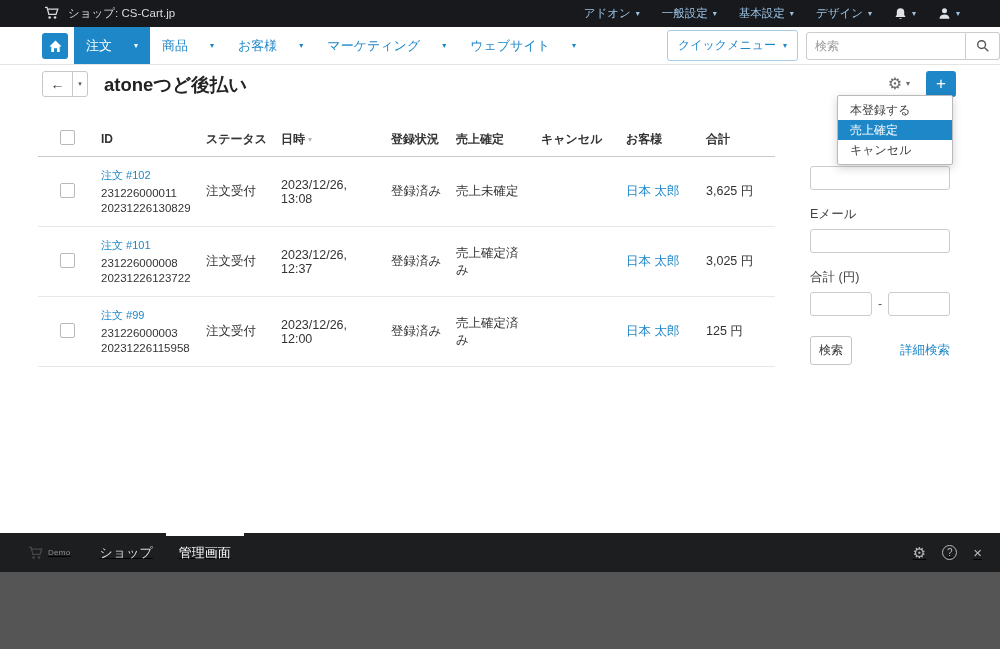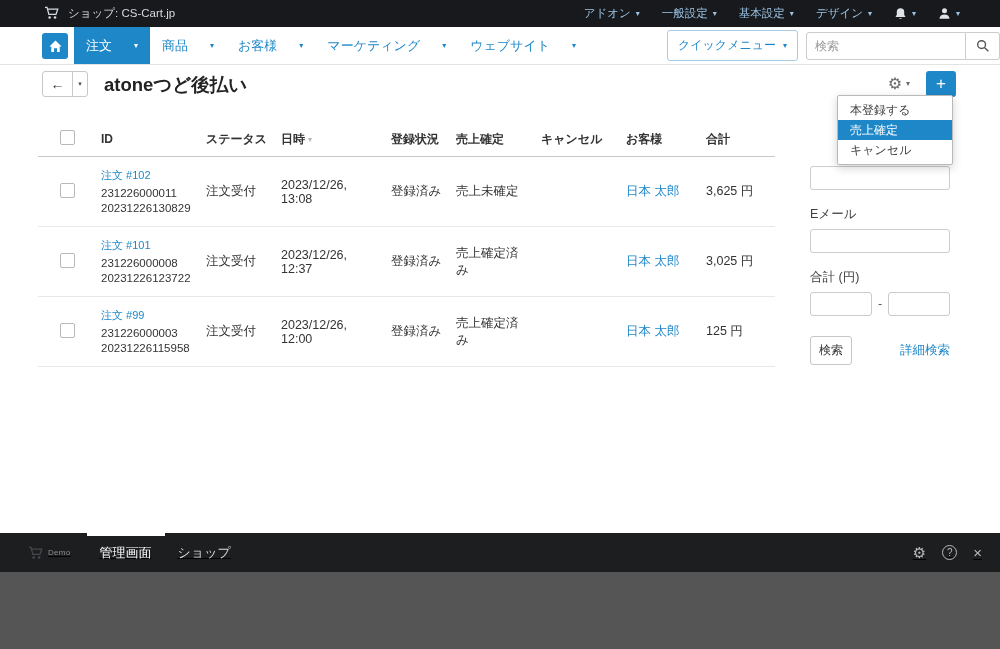--- a/index.html
+++ b/index.html
@@ -322,22 +322,22 @@
   <footer class="bottombar">
     <div class="demo-logo">
       <svg width="15" height="14" viewBox="0 0 16 15">
           <path d="M1 1.5h2.2l2 7.5h7.6l1.9-5.6H4" fill="none" stroke="#46494c" stroke-width="1.4"></path>
           <circle cx="6" cy="12.3" r="1.4" fill="#46494c"></circle>
           <circle cx="11.8" cy="12.3" r="1.4" fill="#46494c"></circle>
         </svg>
       <span class="demo-badge">Demo</span>
     </div>
     <div class="bb-tabs">
+      <span class="bb-tab">ショップ</span>
       <span class="bb-tab active">管理画面</span>
-      <span class="bb-tab">ショップ</span>
     </div>
     <div class="bb-icons">
       <span class="bb-gear">⚙</span>
       <span class="bb-help">?</span>
       <span class="bb-close">×</span>
     </div>
   </footer>
 
 </div>
 

